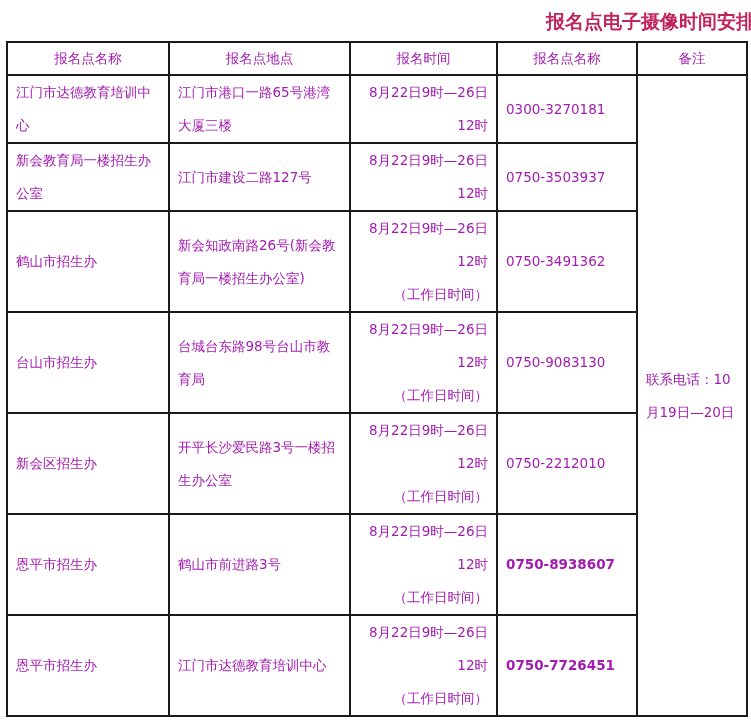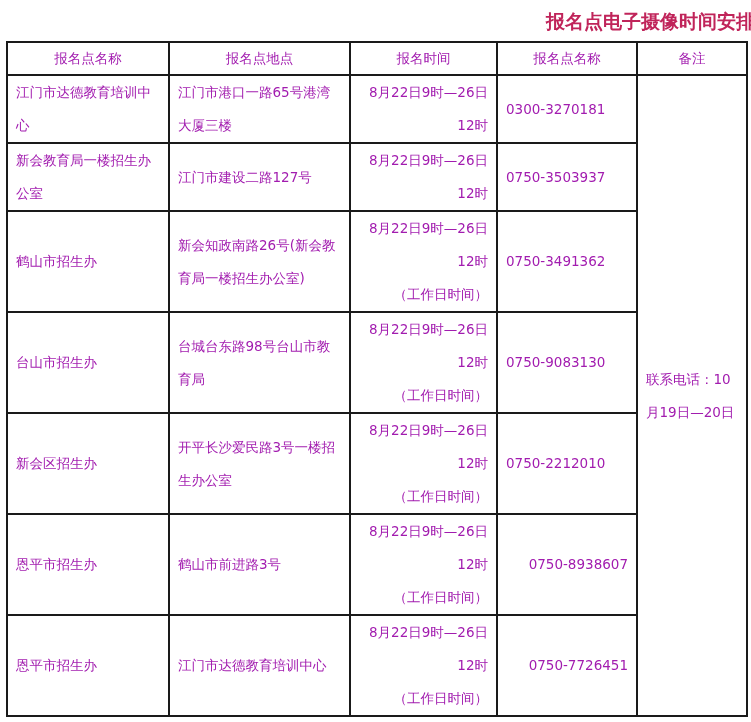--- a/index.html
+++ b/index.html
@@ -45,21 +45,21 @@
       font-weight: normal;
       word-break: break-all;
     }
     table.sched th {
       height: 31px;
       text-align: center;
       line-height: 31px;
     }
     td.c-name, td.c-addr, td.c-phone { text-align: left; }
     td.c-time { text-align: right; padding: 0 4px; }
-    td.c-phone.centered { text-align: right; }
+    td.c-phone.centered { text-align: left; font-weight: bold; }
     td.c-note { text-align: left; padding: 0 8px; }
     tr.r2 td { height: 65px; }
     tr.r3 td { height: 99px; }
     .line { display: block; }
   </style>
 </head>
 <body>
 
 <div class="title">报名点电子摄像时间安排表</div>
 

